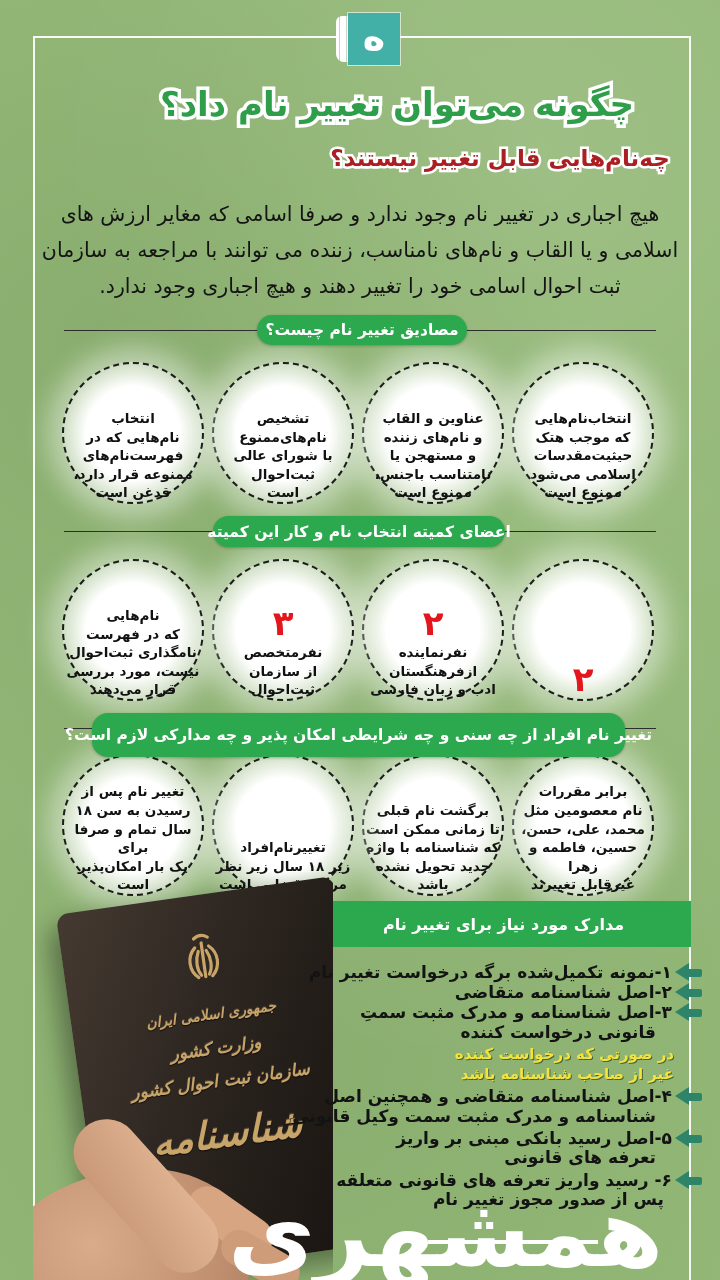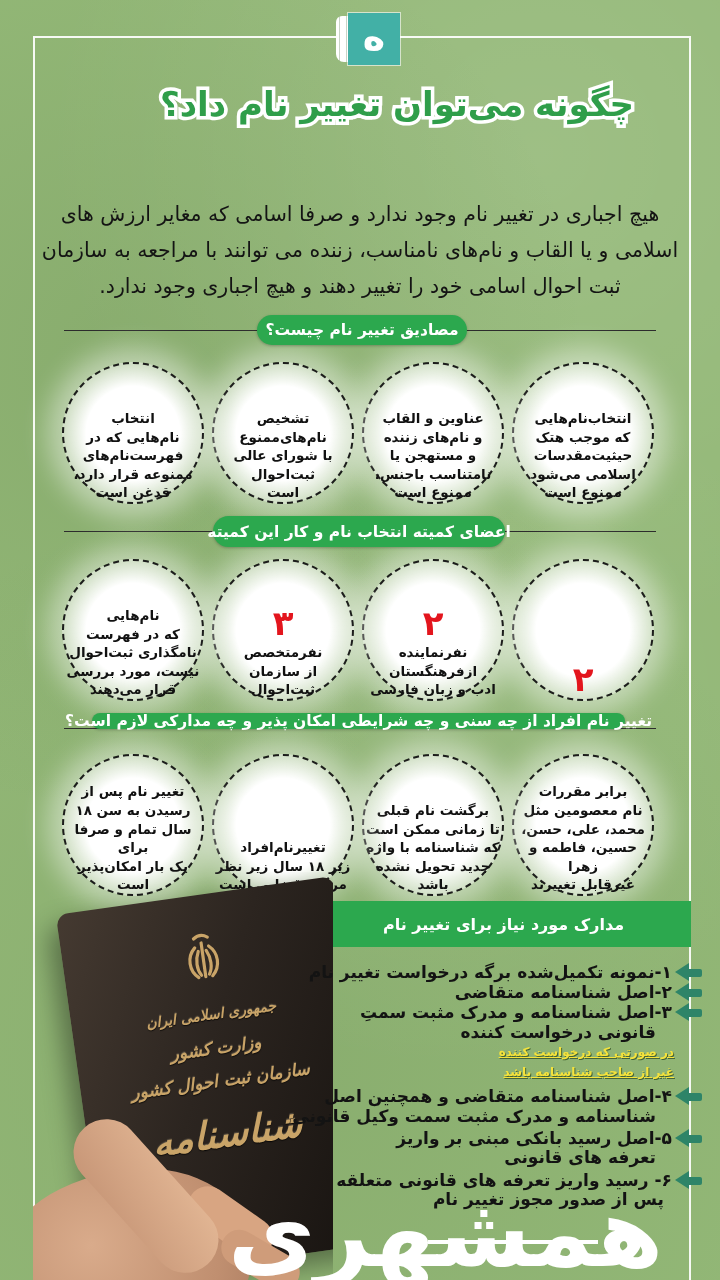--- a/index.html
+++ b/index.html
@@ -43,21 +43,21 @@
     display:flex;flex-direction:column;align-items:center;justify-content:flex-end;text-align:center;}
   .circle-text{font-size:13.5px;font-weight:bold;color:#111;line-height:1.38;white-space:pre-line;}
   .circle-num{font-size:34px;font-weight:bold;color:#e3151d;line-height:1;margin-bottom:3px;}
   .pos0{left:512px}.pos1{left:362px}.pos2{left:212px}.pos3{left:62px}
   .row1{top:362px}.row2{top:559px}.row3{top:754px}
   
   .docs-bar{position:absolute;left:316px;top:901px;width:375px;height:46px;background:#2ca84e;z-index:3;
     display:flex;align-items:center;justify-content:center;color:#fff;font-size:16px;font-weight:bold;white-space:nowrap;}
   .doc-line{position:absolute;z-index:6;font-size:17px;font-weight:bold;color:#131313;white-space:nowrap;text-align:right;}
   .doc-cont{font-size:17px;}
-  .doc-note{font-size:12px;color:#f5e33c;text-shadow:1px 1px 0 rgba(50,80,40,0.8);text-decoration:underline;}
+  .doc-note{font-size:15px;color:#f5e33c;text-shadow:1px 1px 0 rgba(50,80,40,0.8);}
   .doc-arrow{position:absolute;right:14px;width:31px;height:19px;z-index:7;}
   .doc-arrow .head{position:absolute;left:0;top:0;width:0;height:0;
     border-top:9.5px solid transparent;border-bottom:9.5px solid transparent;border-right:14px solid #2e8468;}
   .doc-arrow .tail{position:absolute;left:12px;top:5.5px;width:15px;height:8px;background:#2e8468;border-radius:2px;}
   
   .photo{position:absolute;left:33px;top:872px;width:300px;height:408px;overflow:hidden;z-index:5;}
   .booklet{position:absolute;left:42px;top:22px;width:280px;height:370px;border-radius:12px;
     transform:rotate(-8deg);transform-origin:50% 40%;
     background:linear-gradient(115deg,#453a31 0%,#2c2520 45%,#16120f 100%);
     box-shadow:-10px 12px 26px rgba(0,0,0,0.38);}
@@ -86,20 +86,21 @@
 
 <div class="page">
   <div class="frame"></div>
 
   <div class="news-icon"></div>
   <div class="logo-square">
     <span class="logo-letter">ه</span>
   </div>
 
   <div class="main-title">چگونه می‌توان تغییر نام داد؟</div>
+  <div class="sub-title">چه‌نام‌هایی قابل تغییر نیستند؟</div>
   <div class="intro">هیچ اجباری در تغییر نام وجود ندارد و صرفا اسامی که مغایر ارزش های
 اسلامی و یا القاب و نام‌های نامناسب، زننده می توانند با مراجعه به سازمان
 ثبت احوال اسامی خود را تغییر دهند و هیچ اجباری وجود ندارد.</div>
 
   <div class="rule" style="top:330px"></div>
   <div class="pill" style="left:257px;top:315px;width:210px;height:30px">مصادیق تغییر نام چیست؟</div>
 
   <div class="circle pos0 row1">
     <div class="circle-text">انتخاب‌نام‌هایی
 که موجب هتک
@@ -149,21 +150,21 @@
   </div>
   <div class="circle pos3 row2">
     <div class="circle-text">نام‌هایی
 که در فهرست
 نامگذاری ثبت‌احوال
 نیست، مورد بررسی
 قرار می‌دهند</div>
   </div>
 
   <div class="rule" style="top:728px"></div>
-  <div class="pill" style="left:92px;top:713px;width:533px;height:16px">تغییر نام افراد از چه سنی و چه شرایطی امکان پذیر و چه مدارکی لازم است؟</div>
+  <div class="pill" style="left:92px;top:713px;width:533px;height:44px">تغییر نام افراد از چه سنی و چه شرایطی امکان پذیر و چه مدارکی لازم است؟</div>
 
   <div class="circle pos0 row3">
     <div class="circle-text">برابر مقررات
 نام معصومین مثل
 محمد، علی، حسن،
 حسین، فاطمه و زهرا
 غیرقابل تغییرند</div>
   </div>
   <div class="circle pos1 row3">
     <div class="circle-text">برگشت نام قبلی

